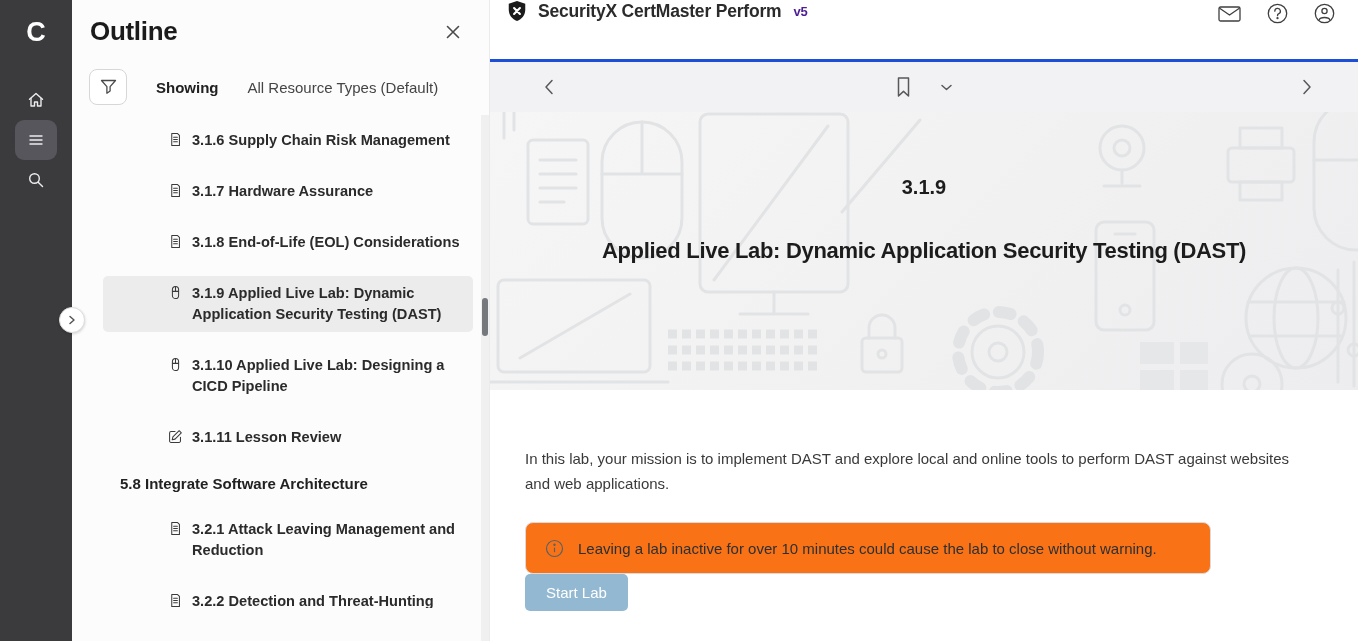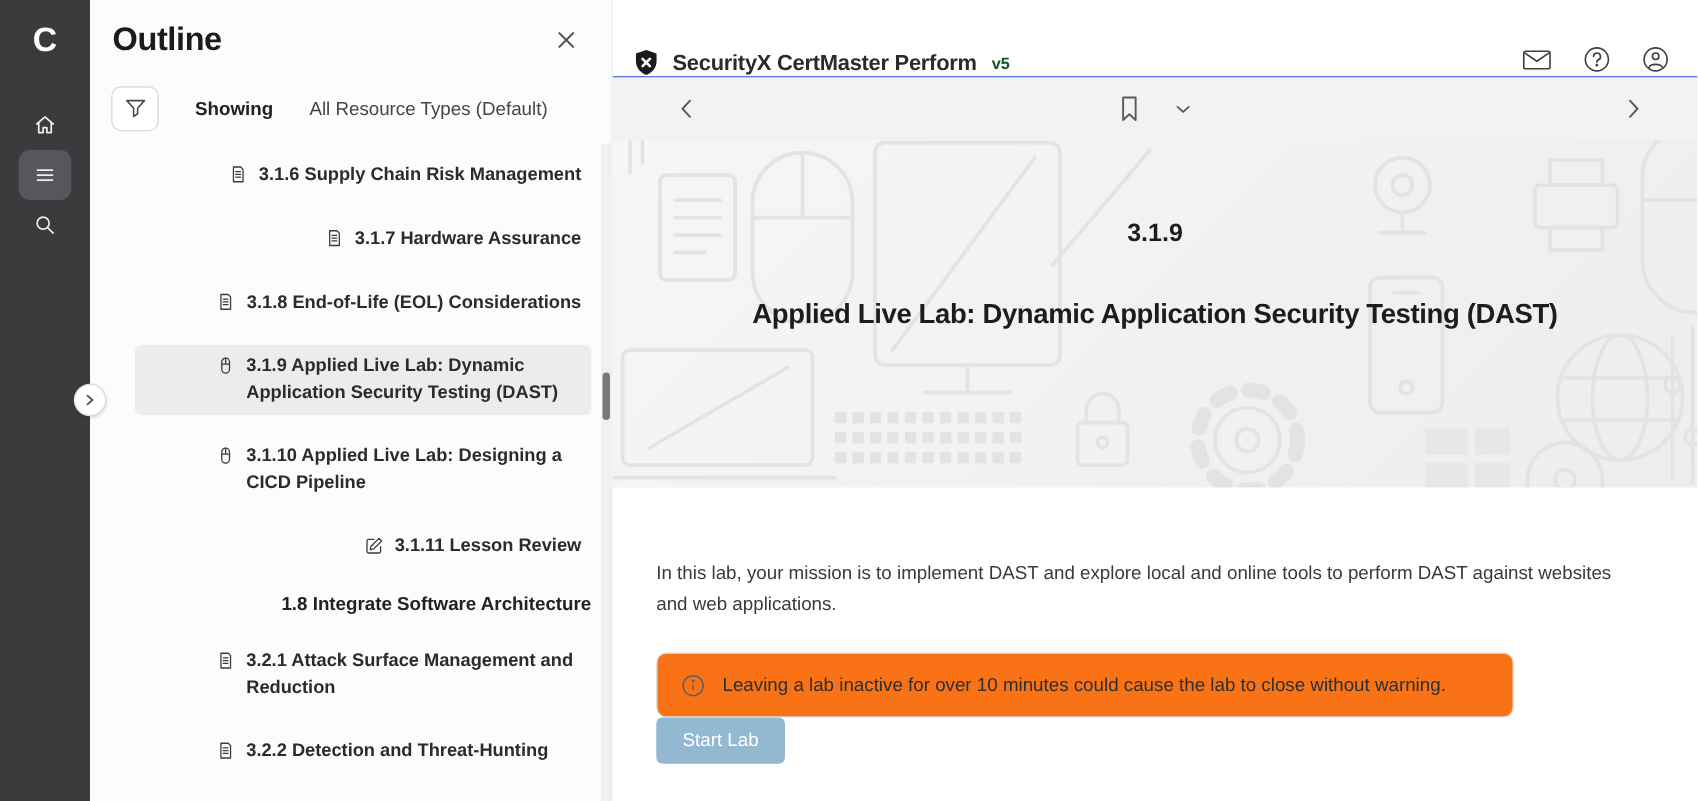--- a/index.html
+++ b/index.html
@@ -27,45 +27,45 @@
   .close-btn { border:none; background:none; cursor:pointer; padding:4px; }
   .close-btn svg { stroke:#4a4a4a; stroke-width:1.6; stroke-linecap:round; }
   .filter-row { display:flex; align-items:center; gap:29px; padding:22px 18px 0 17px; }
   .filter-btn { width:38px; height:36px; border:1px solid #d7d7d7; border-radius:8px; background:#fff;
     display:flex; align-items:center; justify-content:center; cursor:pointer; }
   .filter-btn svg { stroke:#4a4a4a; fill:none; stroke-width:1.3; stroke-linejoin:round; }
   .showing-label { font-size:15px; font-weight:700; color:#212121; }
   .filter-value { font-size:15px; color:#454545; cursor:pointer; }
 
   .o-list { padding:18px 16px 0 31px; display:flex; flex-direction:column; gap:16px;
-    height:503px; overflow:hidden;align-items:flex-end; }
+    height:503px; overflow:hidden; }
   .o-item { display:flex; align-items:flex-start; gap:9px; padding:7px 8px 7px 65px;
     border-radius:5px; cursor:pointer; }
   .o-item.selected { background:#ececec; }
   .o-icon { flex:0 0 15px; margin-top:2px; display:flex; }
   .o-icon svg { width:15px; height:15px; stroke:#3a3a3a; fill:none; stroke-width:1.1;
     stroke-linecap:round; stroke-linejoin:round; }
   .o-label { font-size:14.6px; font-weight:700; color:#2b2b2b; line-height:21px; max-width:268px; }
   .o-section { font-size:15px; font-weight:700; color:#222; margin-left:17px; padding:4px 0; cursor:pointer; }
 
   .o-scrollbar { position:absolute; top:115px; bottom:0; right:0; width:8px; background:#f0f0f1; }
   .o-thumb { position:absolute; top:183px; left:1px; width:6px; height:38px; background:#75797e; border-radius:4px; }
 
   .expand-toggle { position:absolute; left:-13px; top:307px; width:26px; height:26px; border-radius:50%;
     background:#fff; border:1px solid #ddd; box-shadow:0 1px 3px rgba(0,0,0,.18); cursor:pointer;
     display:flex; align-items:center; justify-content:center; z-index:8; }
   .expand-toggle svg { stroke:#555; fill:none; stroke-width:1.5; stroke-linecap:round; stroke-linejoin:round; }
 
   
   .main { flex:1; display:flex; flex-direction:column; background:#fff; min-width:0; }
-  .main-header { height:62px; background:#fff; display:flex; align-items:flex-end;
-    justify-content:space-between; padding:0 20px 0 16px; border-bottom:1px solid #1d4ed8; }
+  .main-header { height:62px; background:#fff; display:flex; align-items:flex-start;
+    justify-content:space-between; padding:0 20px 0 16px; border-bottom:3px solid #1d4ed8; }
   .brand { display:flex; align-items:center; gap:10px; }
   .brand-title { font-size:17.5px; font-weight:700; color:#2b2b2b; letter-spacing:-0.2px; }
-  .brand-version { font-size:13px; color:#14532d; font-weight:700; margin-left:2px; }
+  .brand-version { font-size:13px; color:#4c1d95; font-weight:700; margin-left:2px; }
   .header-actions { display:flex; align-items:center; gap:20px; }
   .icon-btn { border:none; background:none; cursor:pointer; display:flex; padding:2px; }
   .icon-btn svg { stroke:#3f3f3f; fill:none; stroke-width:1.3; stroke-linecap:round; stroke-linejoin:round; }
 
   .toolbar { height:50px; background:#f2f2f4; display:flex; align-items:center; position:relative; }
   .tb-btn { border:none; background:none; cursor:pointer; display:flex; padding:6px; }
   .tb-btn svg { stroke:#58585a; fill:none; stroke-width:1.5; stroke-linecap:round; stroke-linejoin:round; }
   .tb-prev { position:absolute; left:46px; }
   .tb-next { position:absolute; right:38px; }
   .tb-center { margin:0 auto; display:flex; align-items:center; gap:16px; }
@@ -188,29 +188,29 @@
         </div>
         <div class="o-item">
           <span class="o-icon">
             <svg viewBox="0 0 16 16">
               <path d="M13.3 8.8v4a1.5 1.5 0 0 1-1.5 1.5H3.2a1.5 1.5 0 0 1-1.5-1.5V4.2a1.5 1.5 0 0 1 1.5-1.5h4.3"></path>
               <path d="M11.9 1.8l2.3 2.3-6.7 6.7-3 .7.7-3z"></path>
             </svg>
           </span>
           <span class="o-label">3.1.11 Lesson Review</span>
         </div>
-        <div class="o-section">1.8 Integrate Software Architecture</div>
-        <div class="o-item">
-          <span class="o-icon">
-            <svg viewBox="0 0 16 16">
-              <path d="M4 1.7h6.2l2 2v10.6H4z"></path>
-              <path d="M6 5.6h4M6 8h4M6 10.4h4"></path>
-            </svg>
-          </span>
-          <span class="o-label">3.2.1 Attack Surface Management and Reduction</span>
+        <div class="o-section">5.8 Integrate Software Architecture</div>
+        <div class="o-item">
+          <span class="o-icon">
+            <svg viewBox="0 0 16 16">
+              <path d="M4 1.7h6.2l2 2v10.6H4z"></path>
+              <path d="M6 5.6h4M6 8h4M6 10.4h4"></path>
+            </svg>
+          </span>
+          <span class="o-label">3.2.1 Attack Leaving Management and Reduction</span>
         </div>
         <div class="o-item">
           <span class="o-icon">
             <svg viewBox="0 0 16 16">
               <path d="M4 1.7h6.2l2 2v10.6H4z"></path>
               <path d="M6 5.6h4M6 8h4M6 10.4h4"></path>
             </svg>
           </span>
           <span class="o-label">3.2.2 Detection and Threat-Hunting Enablers</span>
         </div>

